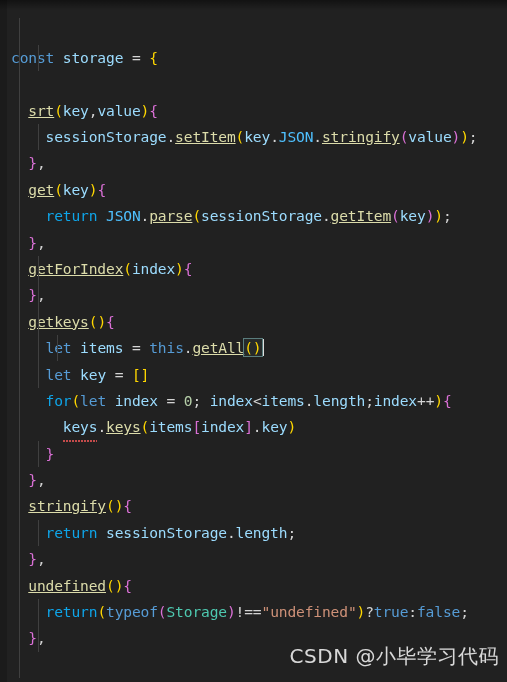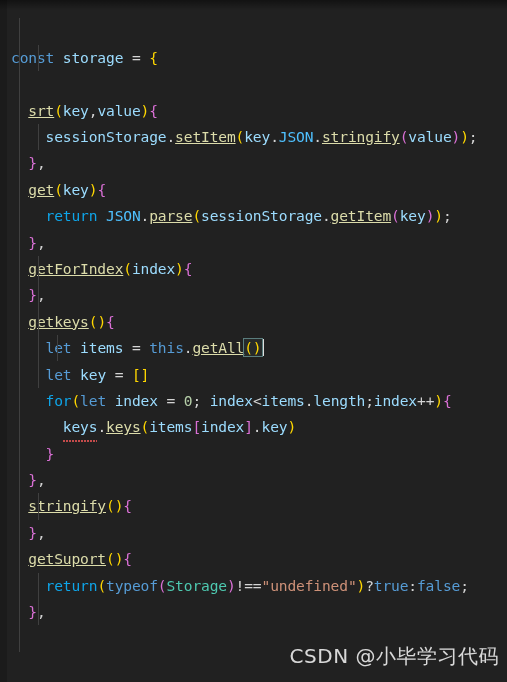--- a/index.html
+++ b/index.html
@@ -211,29 +211,33 @@
     <div class="line">
       <span class="guide g1"></span>
       <span class="line-inner">  <span class="t-p2">}</span><span class="t-def">,</span></span>
     </div>
 
     <div class="line">
       <span class="guide g1"></span>
       <span class="line-inner">  <span class="t-fn">stringify</span><span class="t-p1">()</span><span class="t-p2">{</span></span>
     </div>
 
-
-    <div class="line">
-      <span class="guide g1"></span>
-      <span class="line-inner">  <span class="t-p2">}</span><span class="t-def">,</span></span>
-    </div>
-
-    <div class="line">
-      <span class="guide g1"></span>
-      <span class="line-inner">  <span class="t-fn">getSuport</span><span class="t-p1">()</span><span class="t-p2">{</span></span>
+    <div class="line">
+      <span class="guide g1"></span><span class="guide g2"></span>
+      <span class="line-inner">    <span class="t-ctrl">return</span><span class="t-def"> </span><span class="t-var">sessionStorage</span><span class="t-def">.</span><span class="t-var">length</span><span class="t-def">;</span></span>
+    </div>
+
+    <div class="line">
+      <span class="guide g1"></span>
+      <span class="line-inner">  <span class="t-p2">}</span><span class="t-def">,</span></span>
+    </div>
+
+    <div class="line">
+      <span class="guide g1"></span>
+      <span class="line-inner">  <span class="t-fn">undefined</span><span class="t-p1">()</span><span class="t-p2">{</span></span>
     </div>
 
     <div class="line">
       <span class="guide g1"></span><span class="guide g2"></span>
       <span class="line-inner">    <span class="t-ctrl">return</span><span class="t-p1">(</span><span class="t-kw">typeof</span><span class="t-p2">(</span><span class="t-type">Storage</span><span class="t-p2">)</span><span class="t-def">!==</span><span class="t-str">"undefined"</span><span class="t-p1">)</span><span class="t-def">?</span><span class="t-kw">true</span><span class="t-def">:</span><span class="t-kw">false</span><span class="t-def">;</span></span>
     </div>
 
     <div class="line">
       <span class="guide g1"></span>
       <span class="line-inner">  <span class="t-p2">}</span><span class="t-def">,</span></span>

